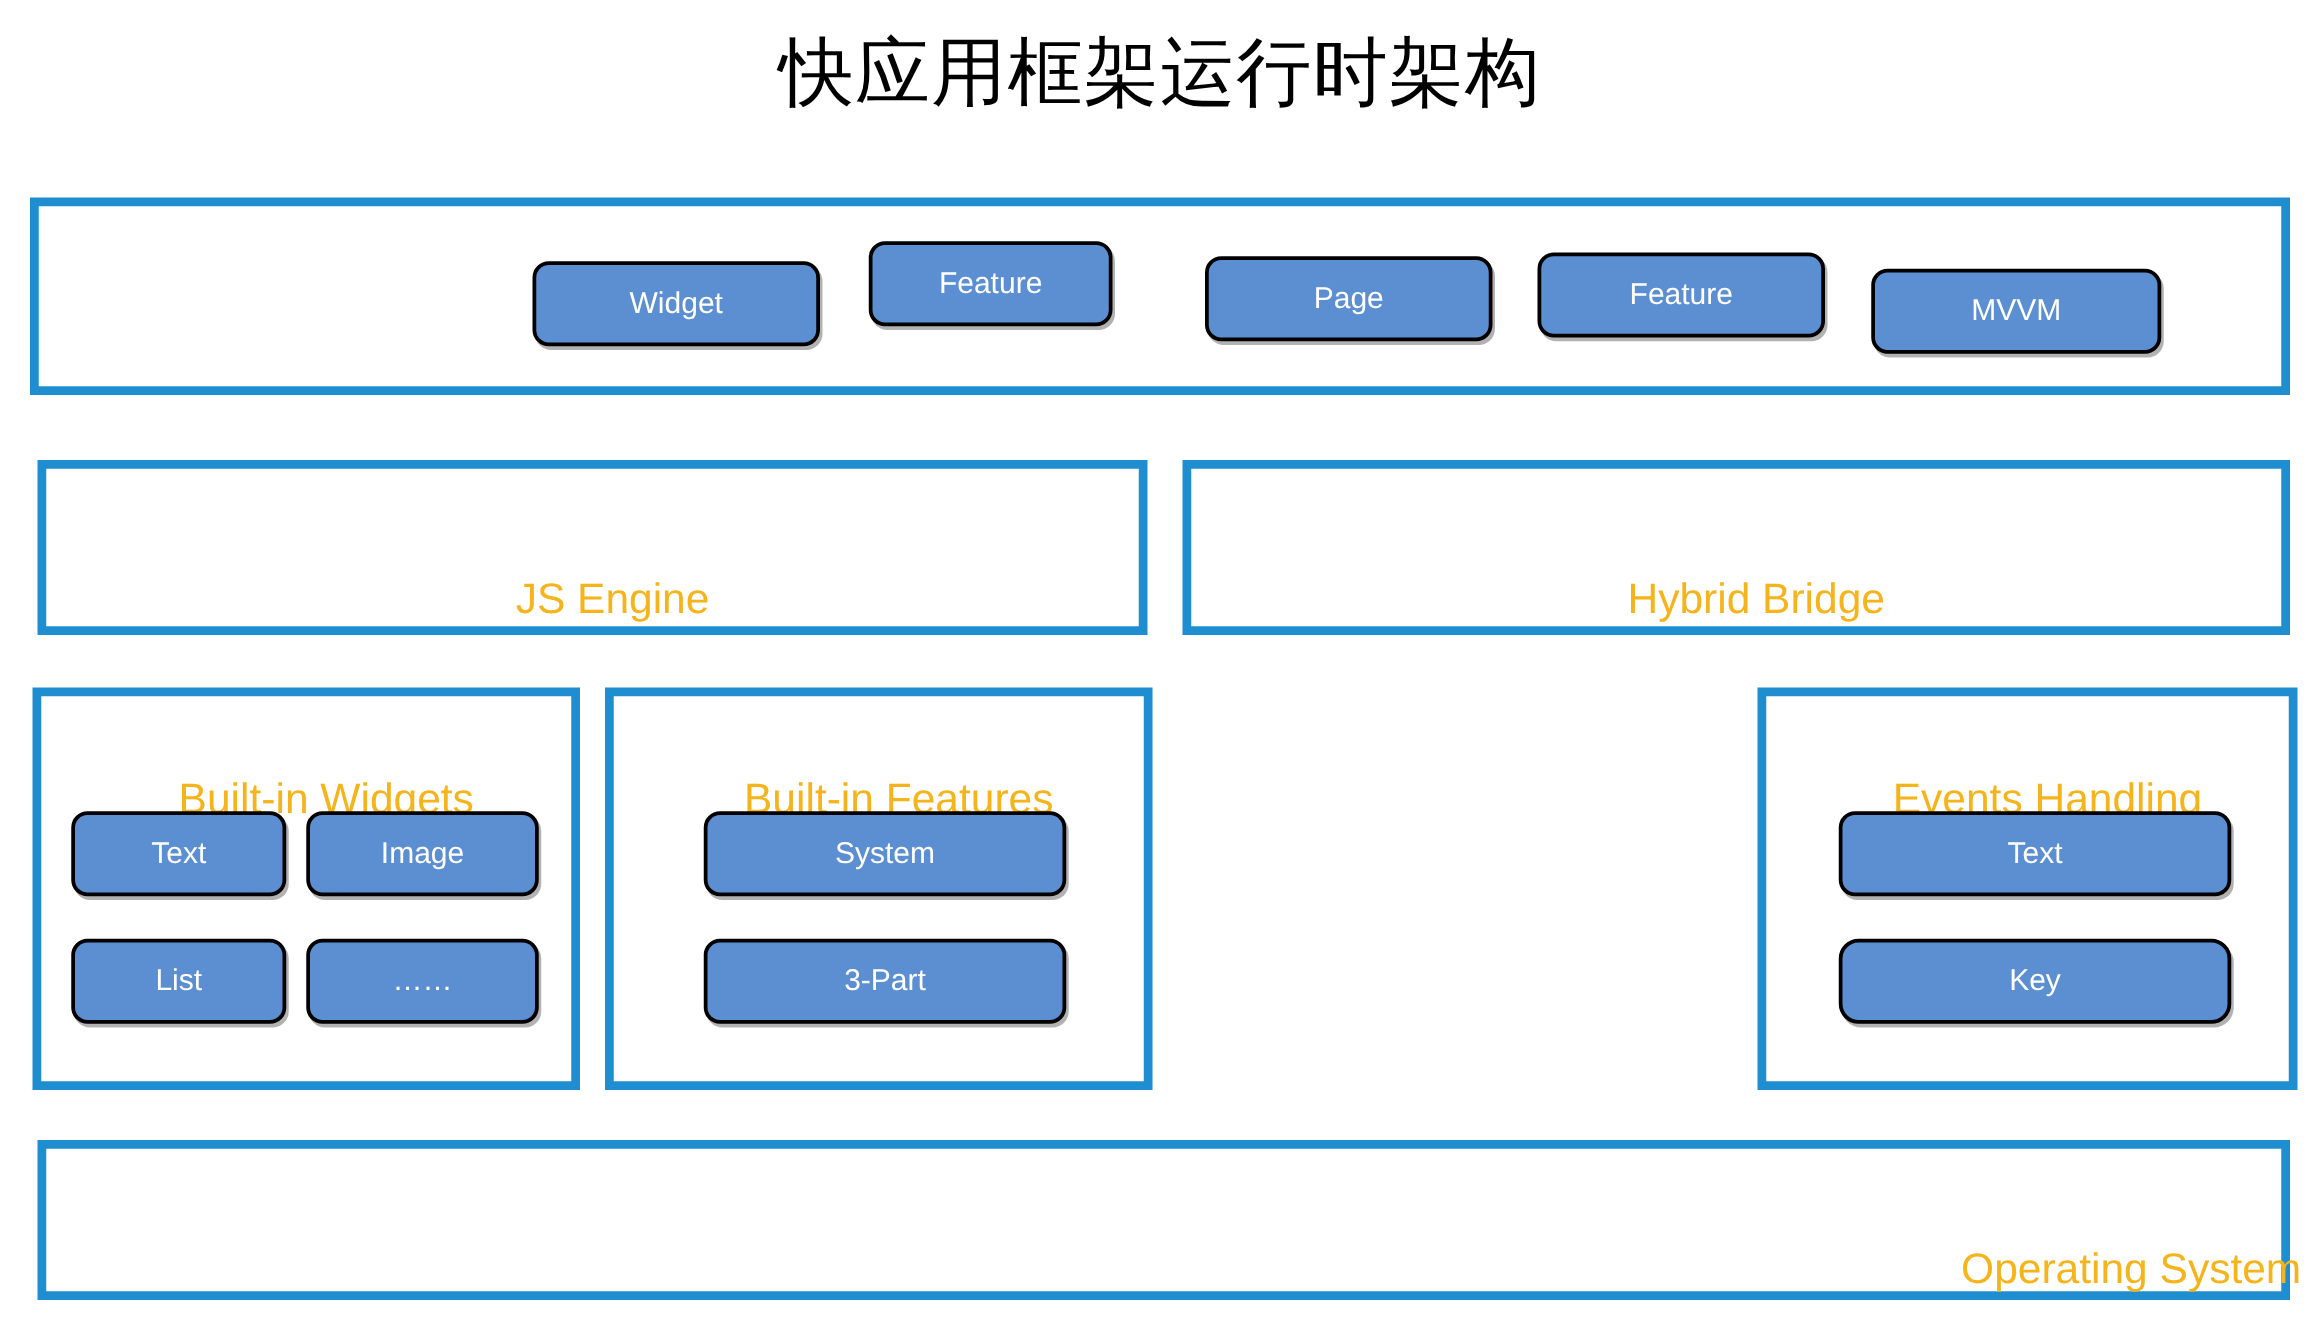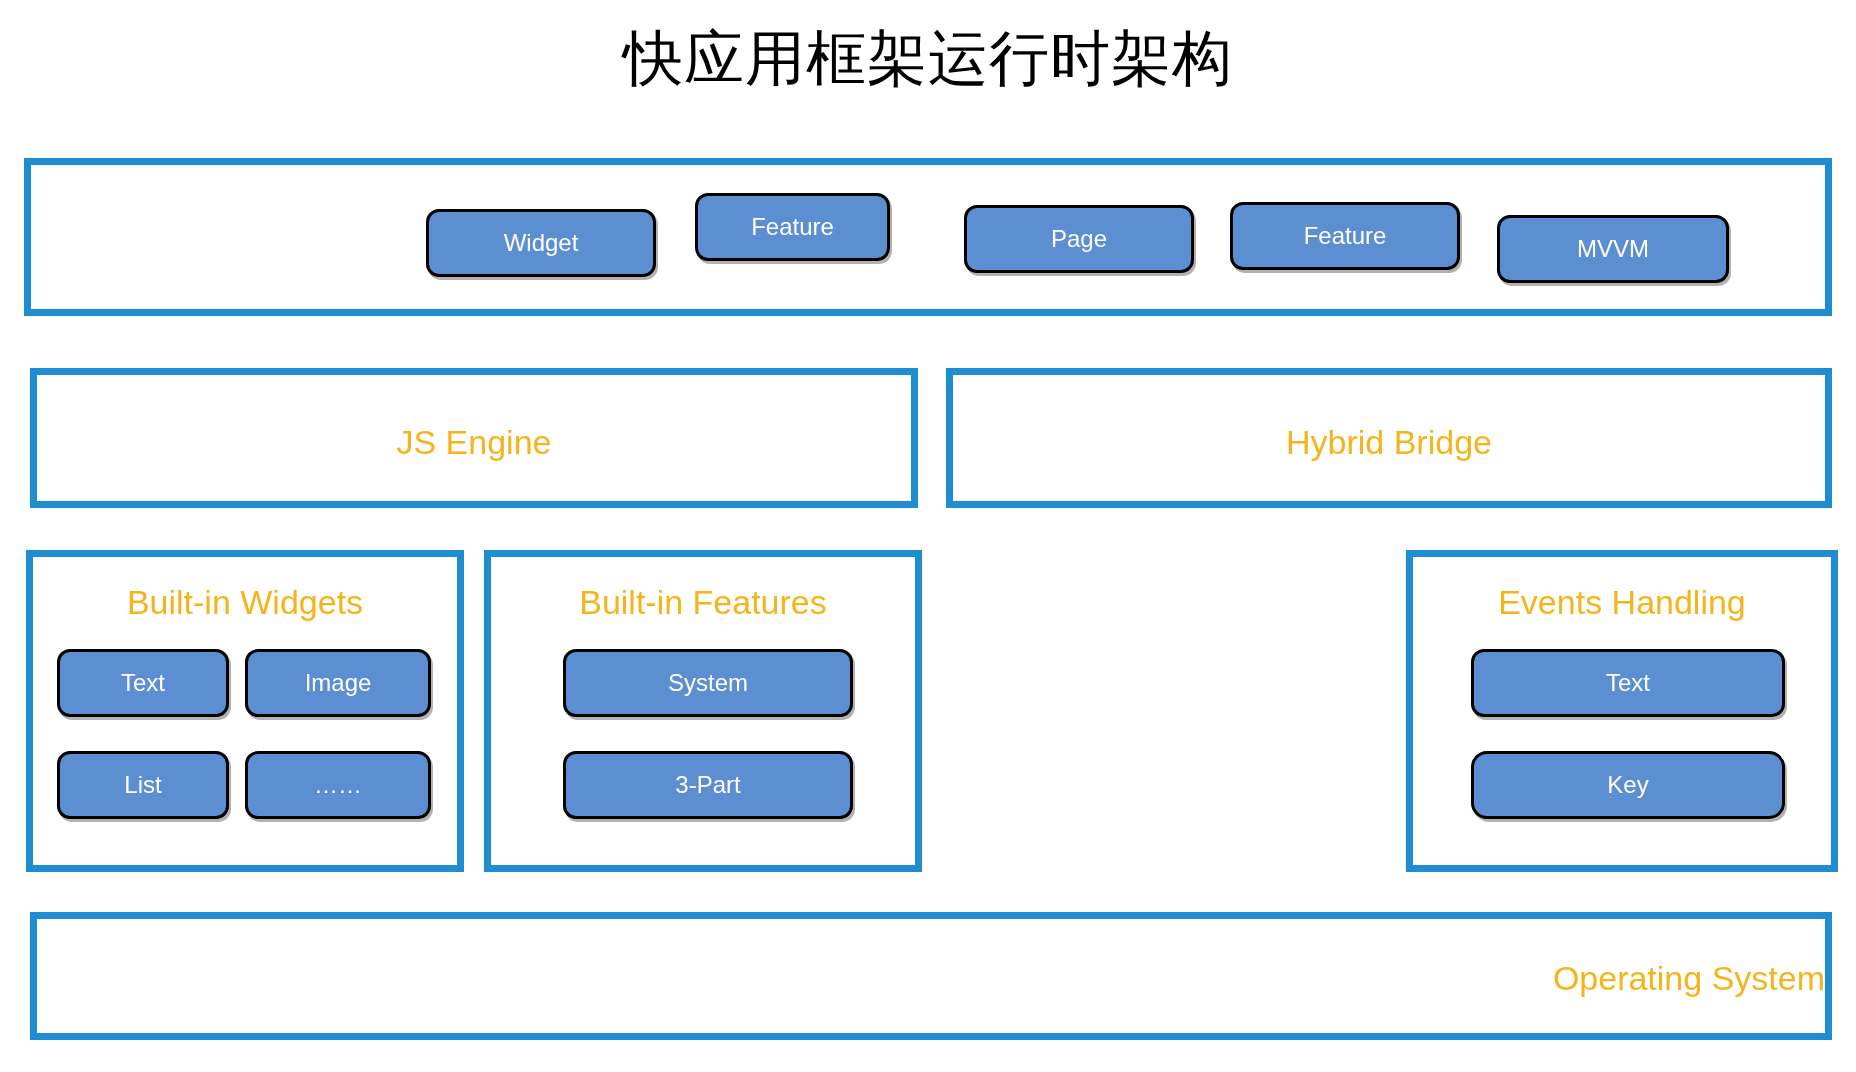--- a/index.html
+++ b/index.html
@@ -49,23 +49,24 @@
   .amber-label {
     color: #f6b41c;
     font-size: 34px;
     font-weight: 400;
     font-family: "Liberation Sans", sans-serif;
     white-space: nowrap;
   }
 
   .amber-center {
     position: absolute;
-    left: 0;
+    left: 16px;
     width: 100%;
     text-align: center;
+    margin-top: 37px;
   }
 
   
   .btn {
     position: absolute;
     box-sizing: border-box;
     background: #5b8fd1;
     border: 3px solid #000000;
     border-radius: 13px;
     color: #ffffff;

